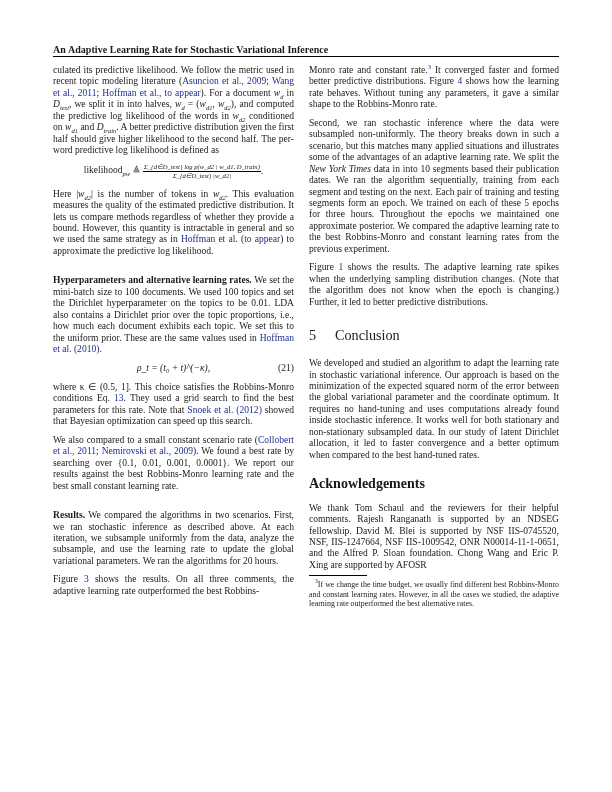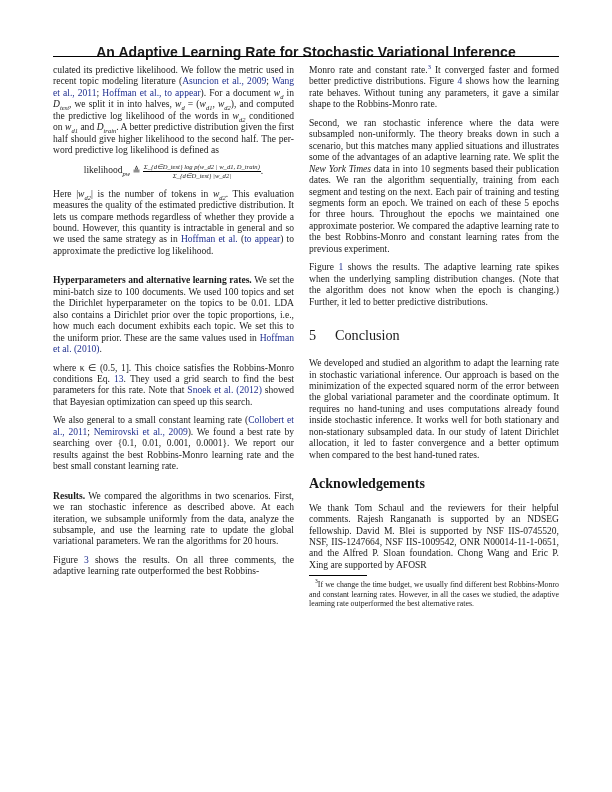--- a/index.html
+++ b/index.html
@@ -1,19 +1,19 @@
 <!DOCTYPE html>
 <html><head>
 <meta charset="utf-8">
 <style>
   html, body { margin: 0; padding: 0; background: #ffffff; }
   body { width: 612px; height: 792px; position: relative; overflow: hidden;
          font-family: "DejaVu Serif", "Liberation Serif", serif; color: #1a1a1a; }
-  .running-header { position: absolute; left: 53px; top: 44px; width: 506px; text-align: center;
-         font-family: Liberation Sans, sans-serif; font-weight: bold; font-size: 14px; letter-spacing: 0.05px; }
+  .running-header { position: absolute; left: 53px; top: 44px; width: 506px; text-align: left;
+         font-family: Liberation Serif, serif; font-weight: bold; font-size: 10px; letter-spacing: 0.05px; }
   .header-rule { position: absolute; left: 53px; top: 56px; width: 506px; height: 0; border-top: 0.9px solid #000; }
   .col { position: absolute; top: 64px; width: 241px; font-family: "Liberation Serif", serif;
          font-size: 9.55px; line-height: 11.45px; text-align: justify; hyphens: manual; }
   .col.left { left: 53px; }
   .col.right { left: 309px; width: 250px; }
   p { margin: 0 0 7px 0; }
   .link { color: #1f2f8f; }
   .math { font-style: italic; }
   sub, sup { font-size: 6.5px; line-height: 0; }
   .display { text-align: center; margin: 6px 0 8px 0; position: relative; }
@@ -45,24 +45,28 @@
       <span class="num">Σ_{d∈D_test} log p(w_d2 | w_d1, D_train)</span>
       <span class="den">Σ_{d∈D_test} |w_d2|</span>
     </span><span>.</span>
   </div>
 
   <p><span>Here |</span><span class="math"><span>w</span><sub>d2</sub></span><span>| is the number of tokens in </span><span class="math"><span>w</span><sub>d2</sub></span><span>. This evaluation measures the quality of the estimated predictive distribution. It lets us compare methods regardless of whether they provide a bound. However, this quantity is intractable in general and so we used the same strategy as in </span><span class="link">Hoffman et al.</span><span> (</span><span class="link">to appear</span><span>) to approximate the predictive log likelihood.</span></p>
 
   <p style="margin-top:18px"><span class="para-head">Hyperparameters and alternative learning rates.</span><span> We set the mini-batch size to 100 documents. We used 100 topics and set the Dirichlet hyperparameter on the topics to be 0.01. LDA also contains a Dirichlet prior over the topic proportions, i.e., how much each document exhibits each topic. We set this to the uniform prior. These are the same values used in </span><span class="link">Hoffman et al. (2010)</span><span>.</span></p>
 
 
+  <div class="display math">
+    <span>ρ_t = (t₀ + t)^(−κ),</span>
+    <span class="eqnum" style="font-style:normal">(21)</span>
+  </div>
 
   <p><span>where κ ∈ (0.5, 1]. This choice satisfies the Robbins-Monro conditions Eq. </span><span class="link">13</span><span>. They used a grid search to find the best parameters for this rate. Note that </span><span class="link">Snoek et al. (2012)</span><span> showed that Bayesian optimization can speed up this search.</span></p>
 
-  <p><span>We also general to a small constant learning rate (</span><span class="link">Collobert et al., 2011</span><span>; </span><span class="link">Nemirovski et al., 2009</span><span>). We found a best rate by searching over {0.1, 0.01, 0.001, 0.0001}. We report our results against the best Robbins-Monro learning rate and the best small constant learning rate.</span></p>
+  <p><span>We also compared to a small constant scenario rate (</span><span class="link">Collobert et al., 2011</span><span>; </span><span class="link">Nemirovski et al., 2009</span><span>). We found a best rate by searching over {0.1, 0.01, 0.001, 0.0001}. We report our results against the best Robbins-Monro learning rate and the best small constant learning rate.</span></p>
 
   <p style="margin-top:18px"><span class="para-head">Results.</span><span> We compared the algorithms in two scenarios. First, we ran stochastic inference as described above. At each iteration, we subsample uniformly from the data, analyze the subsample, and use the learning rate to update the global variational parameters. We ran the algorithms for 20 hours.</span></p>
 
   <p><span>Figure </span><span class="link">3</span><span> shows the results. On all three comments, the adaptive learning rate outperformed the best Robbins-</span></p>
 </div>
 
 <div class="col right">
   <p><span>Monro rate and constant rate.</span><sup class="link">3</sup><span> It converged faster and formed better predictive distributions. Figure </span><span class="link">4</span><span> shows how the learning rate behaves. Without tuning any parameters, it gave a similar shape to the Robbins-Monro rate.</span></p>
 
   <p><span>Second, we ran stochastic inference where the data were subsampled non-uniformly. The theory breaks down in such a scenario, but this matches many applied situations and illustrates some of the advantages of an adaptive learning rate. We split the </span><em>New York Times</em><span> data in into 10 segments based their publication dates. We ran the algorithm sequentially, training from each segment and testing on the next. Each pair of training and testing segments form an epoch. We trained on each of these 5 epochs for three hours. Throughout the epochs we maintained one approximate posterior. We compared the adaptive learning rate to the best Robbins-Monro and constant learning rates from the previous experiment.</span></p>

